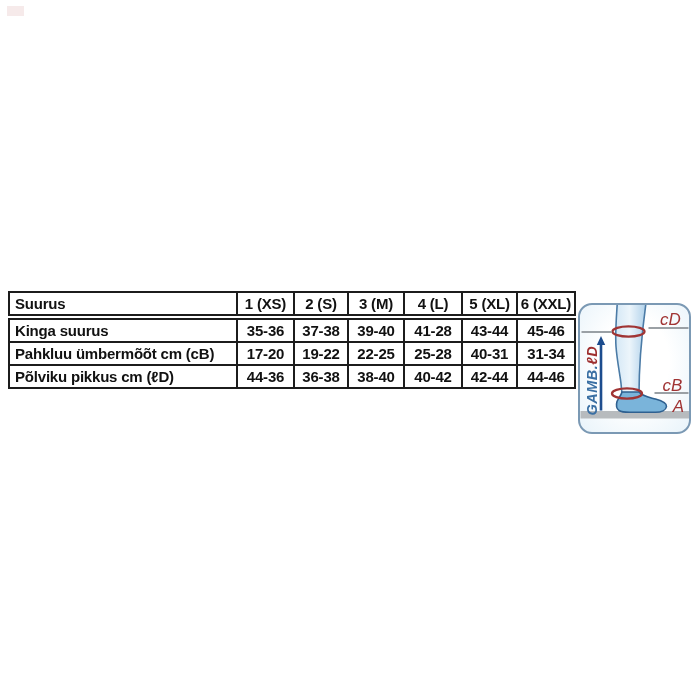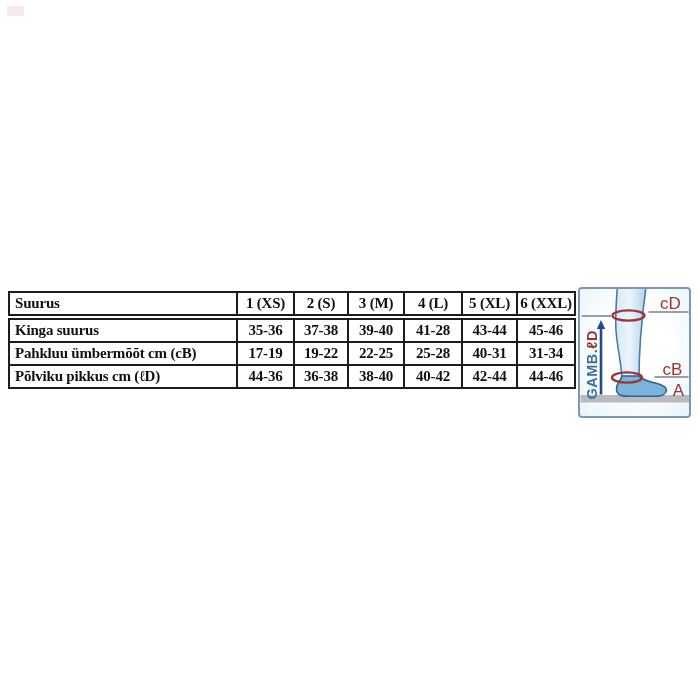--- a/index.html
+++ b/index.html
@@ -11,30 +11,31 @@
     position:absolute;left:7px;top:6px;width:17px;height:10px;background:#f6eaea;
   }
   table.size-table{
     position:absolute;left:8px;top:291px;width:566px;
     border-collapse:collapse;table-layout:fixed;
   }
   .size-table th,.size-table td{
     border:2px solid #1c1c1c;
     font-size:15px;font-weight:bold;color:#111111;
     height:21px;padding:0;line-height:1.05;letter-spacing:-0.2px;
-    vertical-align:middle;white-space:nowrap;overflow:hidden;font-family:Liberation Serif, serif;
+    vertical-align:middle;white-space:nowrap;overflow:hidden;
   }
   .size-table thead th{border-bottom:6px double #1c1c1c;}
   .size-table .label-cell{text-align:left;padding-left:5px;}
   .size-table .value-cell{text-align:center;margin-top:37px;}
   .leg-diagram{
-    position:absolute;left:578px;top:287px;width:109px;height:127px;
-    border:2.5px solid #7b99b4;border-radius:4px;
+    position:absolute;left:578px;top:303px;width:109px;height:127px;
+    border:2.5px solid #7b99b4;border-radius:14px;
     background:radial-gradient(ellipse at 50% 45%, #ffffff 45%, #e8f3fa 100%);
     overflow:hidden;
+    font-style:italic;
   }
   .leg-diagram svg{position:absolute;left:0;top:0;width:109px;height:127px;display:block;}
 </style>
 </head>
 <body>
 
 <div class="canvas">
 
   <div class="corner-watermark"></div>
 
@@ -64,21 +65,21 @@
           <td class="label-cell">Kinga suurus</td>
           <td class="value-cell">35-36</td>
           <td class="value-cell">37-38</td>
           <td class="value-cell">39-40</td>
           <td class="value-cell">41-28</td>
           <td class="value-cell">43-44</td>
           <td class="value-cell">45-46</td>
         </tr>
         <tr>
           <td class="label-cell">Pahkluu ümbermõõt cm (cB)</td>
-          <td class="value-cell">17-19</td>
+          <td class="value-cell">17-20</td>
           <td class="value-cell">19-22</td>
           <td class="value-cell">22-25</td>
           <td class="value-cell">25-28</td>
           <td class="value-cell">40-31</td>
           <td class="value-cell">31-34</td>
         </tr>
         <tr>
           <td class="label-cell">Põlviku pikkus cm (ℓD)</td>
           <td class="value-cell">44-36</td>
           <td class="value-cell">36-38</td>

